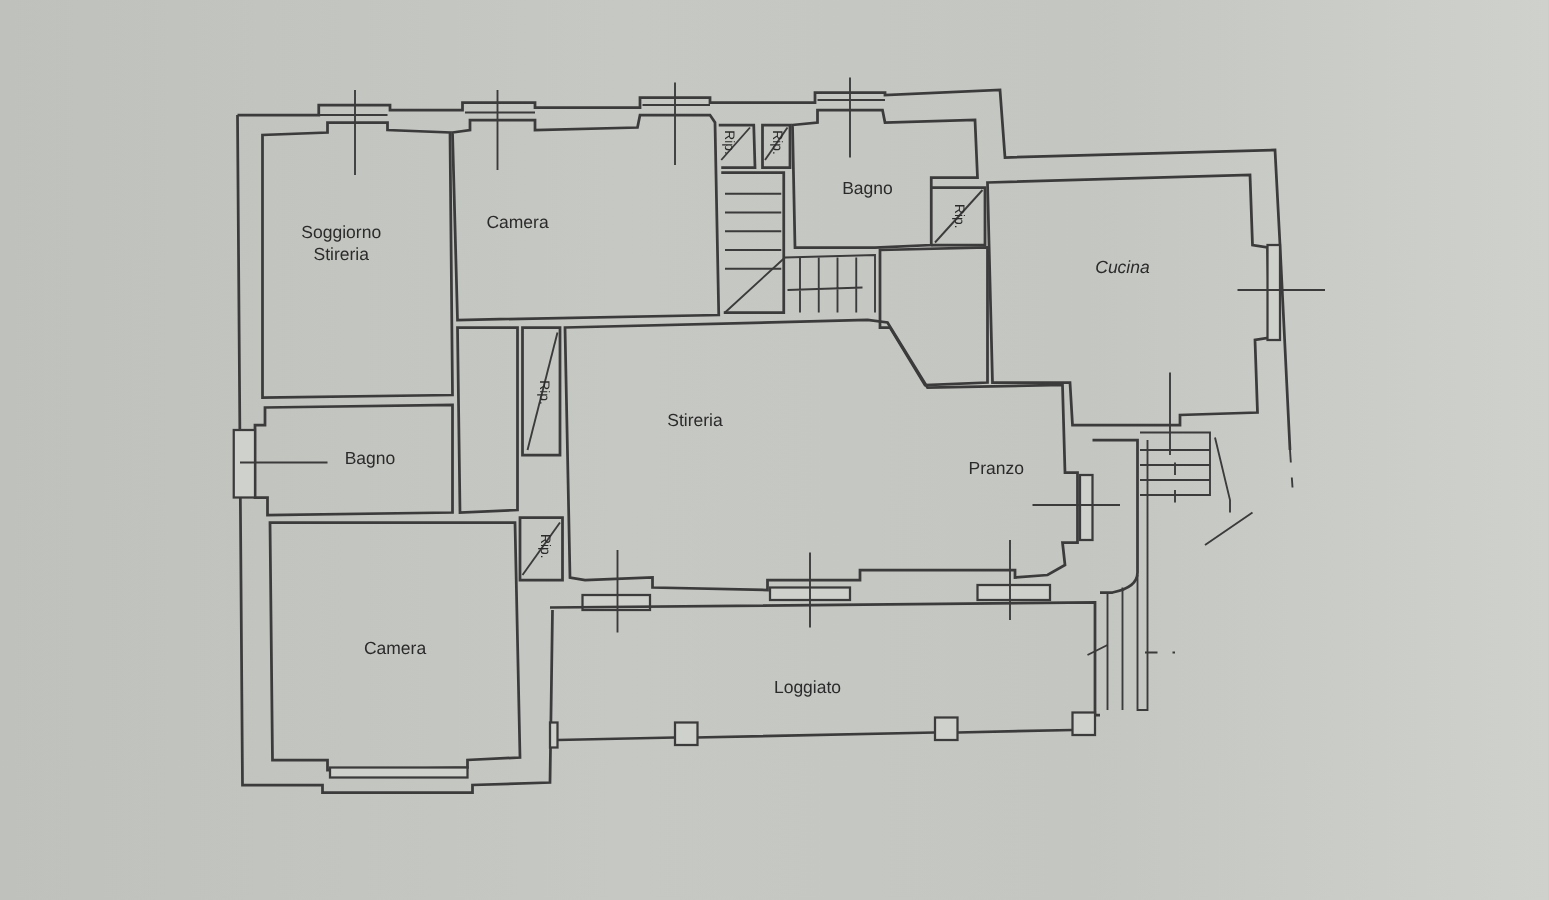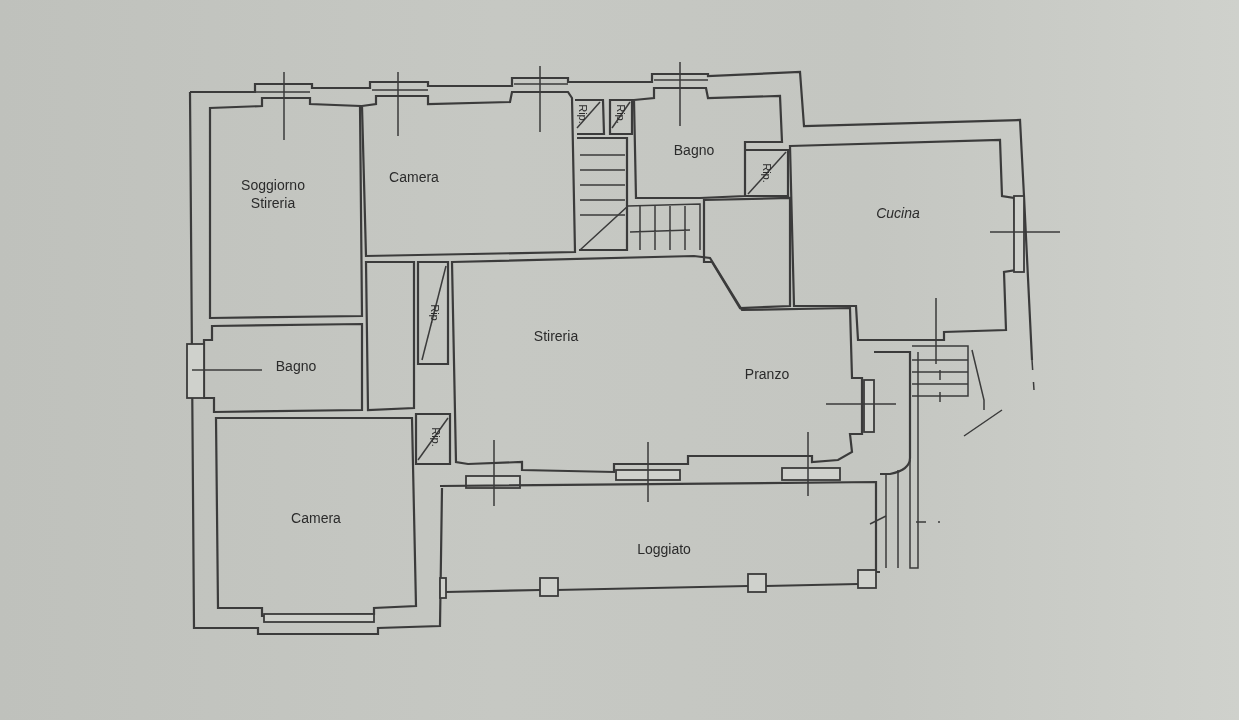--- a/index.html
+++ b/index.html
@@ -85,21 +85,21 @@
 
 <div class="lbl" style="left:273px;top:194px;">
   <div style="text-align:left">Soggiorno</div>
   <div style="text-align:center">Stireria</div>
 </div>
 <div class="lbl" style="left:414px;top:177px;">Camera</div>
 <div class="lbl" style="left:694px;top:150px;">Bagno</div>
 <div class="lbl" style="left:898px;top:213px;font-style:italic;">Cucina</div>
 <div class="lbl" style="left:296px;top:366px;">Bagno</div>
 <div class="lbl" style="left:556px;top:336px;">Stireria</div>
-<div class="lbl" style="left:767px;top:374px;">Pranzo</div>
+<div class="lbl" style="left:797px;top:374px;">Pranzo</div>
 <div class="lbl" style="left:316px;top:518px;">Camera</div>
-<div class="lbl" style="left:646px;top:549px;margin-left:18px;">Loggiato</div>
+<div class="lbl" style="left:646px;top:549px;">Loggiato</div>
 
 <div class="rip" style="left:583px;top:114px;">Rip.</div>
 <div class="rip" style="left:621px;top:114px;">Rip.</div>
 <div class="rip" style="left:767px;top:173px;">Rip.</div>
 <div class="rip" style="left:435px;top:314px;">Rip.</div>
 <div class="rip" style="left:436px;top:437px;">Rip.</div>
 
 </body></html>

